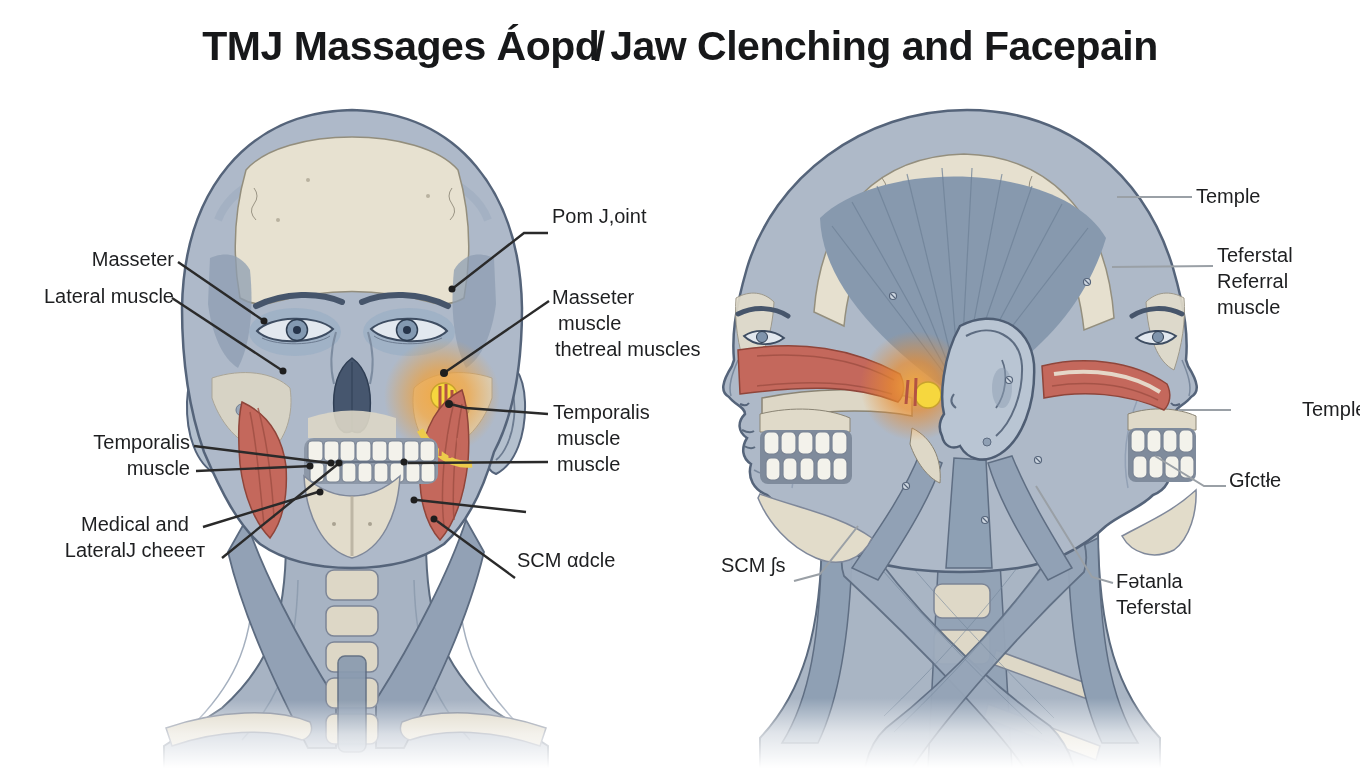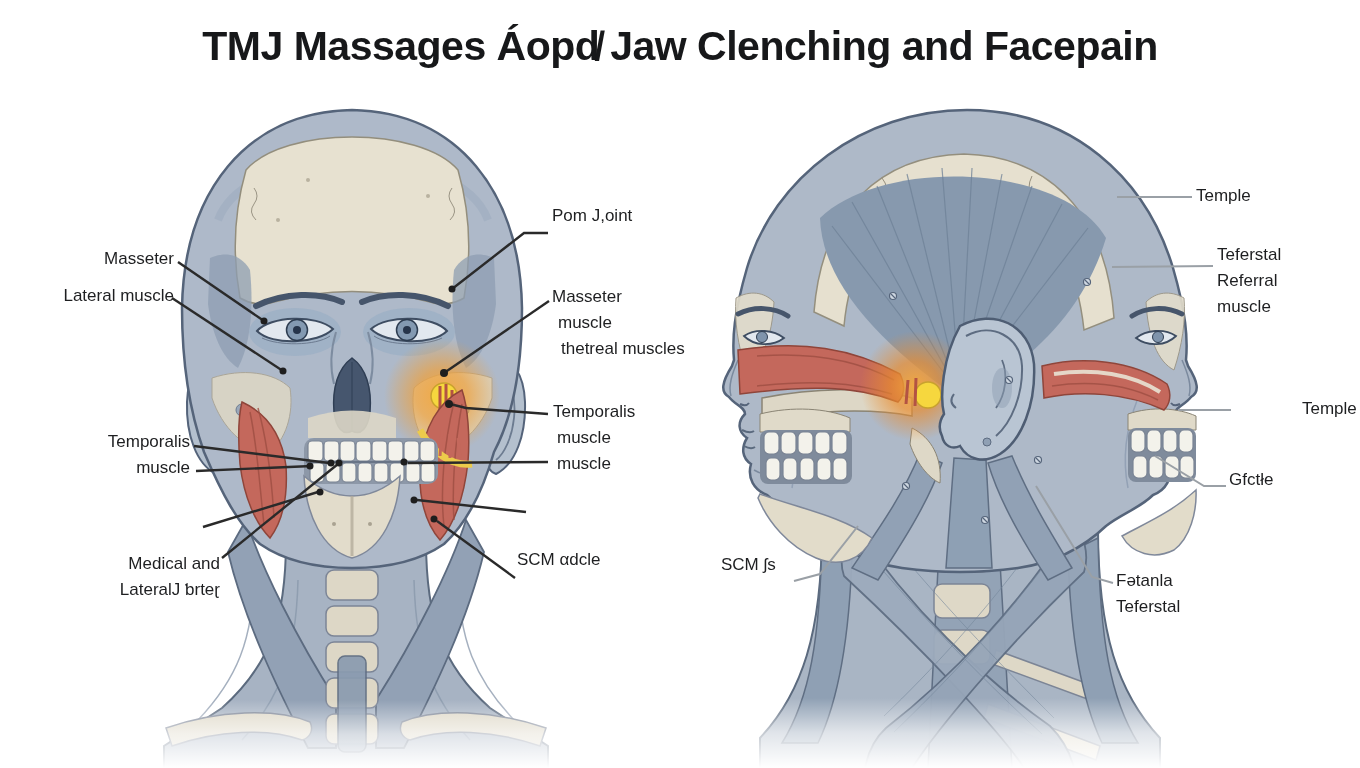--- a/index.html
+++ b/index.html
@@ -1,23 +1,23 @@
 <!DOCTYPE html>
 <html><head>
 <meta charset="utf-8">
 <style>
   html,body{margin:0;padding:0;background:#ffffff;}
   .stage{position:relative;width:1360px;height:768px;background:#ffffff;overflow:hidden;
          font-family:"Liberation Sans",sans-serif;border-radius:31px;}
   .title{position:absolute;top:22px;left:0;width:100%;text-align:center;
          font-weight:700;font-size:41px;line-height:48px;letter-spacing:-0.5px;color:#17181a;}
-  .lbl{position:absolute;font-size:17px;line-height:26px;color:#1e1f21;white-space:nowrap;}
+  .lbl{position:absolute;font-size:20px;line-height:26px;color:#1e1f21;white-space:nowrap;}
   .lbl .ln{display:block;}
   .right{text-align:right;}
-  .center{text-align:right;margin-top:40px;}
+  .center{text-align:center;}
   svg{position:absolute;display:block;}
   #front-svg{left:158px;top:100px;}
   #side-svg{left:702px;top:98px;}
   #overlay-svg{left:0;top:0;}
 </style>
 </head>
 <body>
 
 <div class="stage">
 
@@ -361,30 +361,30 @@
   </div>
   <div class="lbl right" style="left:22px;top:283px;width:152px">
     <span>Lateral muscle</span>
   </div>
   <div class="lbl right" style="left:56px;top:429px;width:134px">
     <span class="ln">Temporalis</span>
     <span class="ln">muscle</span>
   </div>
   <div class="lbl center" style="left:50px;top:511px;width:170px">
     <span class="ln">Medical and</span>
-    <span class="ln">LateralJ ƅrteɽ</span>
+    <span class="ln">LateralJ cheeeт</span>
   </div>
 
   <div class="lbl" style="left:552px;top:203px">
     <span>Pom J,oint</span>
   </div>
   <div class="lbl" style="left:552px;top:284px">
     <span class="ln">Masseter</span>
     <span class="ln" style="margin-left:6px">muscle</span>
-    <span class="ln" style="margin-left:9px">thetreal muscles</span>
+    <span class="ln" style="margin-left:3px">thetreal muscles</span>
   </div>
   <div class="lbl" style="left:553px;top:399px">
     <span class="ln">Temporalis</span>
     <span class="ln" style="margin-left:4px">muscle</span>
     <span class="ln" style="margin-left:4px">muscle</span>
   </div>
   <div class="lbl" style="left:517px;top:547px">
     <span>SCM αdcle</span>
   </div>
   <div class="lbl" style="left:721px;top:552px">

